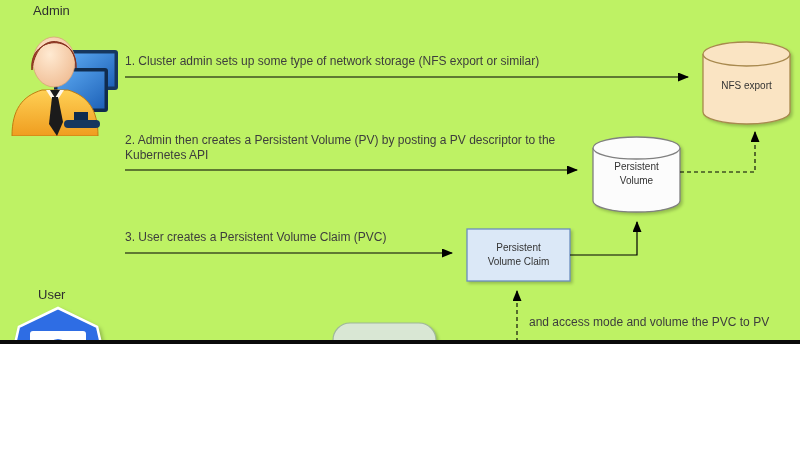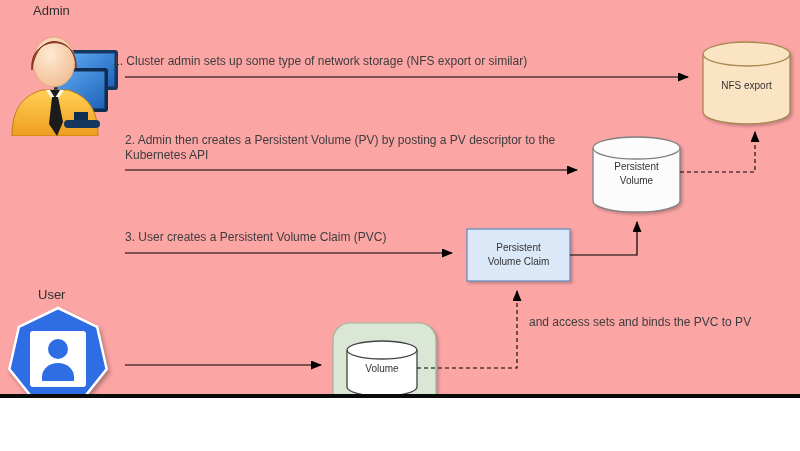--- a/index.html
+++ b/index.html
@@ -1,17 +1,17 @@
 <!DOCTYPE html>
 <html><head>
 <meta charset="utf-8">
 <style>
   html,body { margin:0; padding:0; background:#ffffff; }
   .stage {
-    position:relative; width:800px; height:398px; background:#fca5a5;
+    position:relative; width:800px; height:344px; background:#bef264;
     font-family:"Liberation Sans", sans-serif; overflow:hidden;
   }
   svg.layer { position:absolute; left:0; top:0; z-index:1; }
   .txt { position:absolute; font-size:12px; color:#3d3d3d; line-height:15px; z-index:2; }
   .txt .line { white-space:nowrap; }
   .node-label { position:absolute; font-size:10px; color:#333333; text-align:center; line-height:14px; z-index:2; }
   .node-label .line { white-space:nowrap; }
   .actor-label { position:absolute; font-size:13px; color:#2f2f2f; z-index:2; white-space:nowrap; }
   .icon { position:absolute; z-index:2; }
   .admin-icon { left:8px; top:24px; width:115px; height:112px; }
@@ -103,35 +103,35 @@
   <svg class="icon user-icon" viewBox="0 0 100 100">
     <polygon points="50,2 89.1,20.8 98.7,63.1 71.7,97 28.3,97 1.3,63.1 10.9,20.8" fill="#2e6de4" stroke="#ffffff" stroke-width="2.5"></polygon>
     <rect x="22" y="25" width="56" height="56" rx="3" fill="#ffffff"></rect>
     <circle cx="50" cy="43" r="10" fill="#2e6de4"></circle>
     <path d="M34,75 L34,71 A16,14 0 0 1 66,71 L66,75 Z" fill="#2e6de4"></path>
   </svg>
 
   <div class="actor-label" style="left:33px; top:3px;">Admin</div>
   <div class="actor-label" style="left:38px; top:287px;">User</div>
 
-  <div class="txt" style="left:113px; top:54px;">
+  <div class="txt" style="left:125px; top:54px;">
     <div class="line">1. Cluster admin sets up some type of network storage (NFS export or similar)</div>
   </div>
 
   <div class="txt" style="left:125px; top:133px;">
     <div class="line">2. Admin then creates a Persistent Volume (PV) by posting a PV descriptor to the</div>
     <div class="line">Kubernetes API</div>
   </div>
 
   <div class="txt" style="left:125px; top:230px;">
     <div class="line">3. User creates a Persistent Volume Claim (PVC)</div>
   </div>
 
   <div class="txt" style="left:529px; top:315px;">
-    <div class="line">and access sets and binds the PVC to PV</div>
+    <div class="line">and access mode and volume the PVC to PV</div>
   </div>
 
   <div class="txt" style="left:125px; top:327px;">
   </div>
 
   <div class="node-label" style="left:703px; top:79px; width:87px;">NFS export</div>
 
   <div class="node-label" style="left:593px; top:160px; width:87px;">
     <div class="line">Persistent</div>
     <div class="line">Volume</div>

